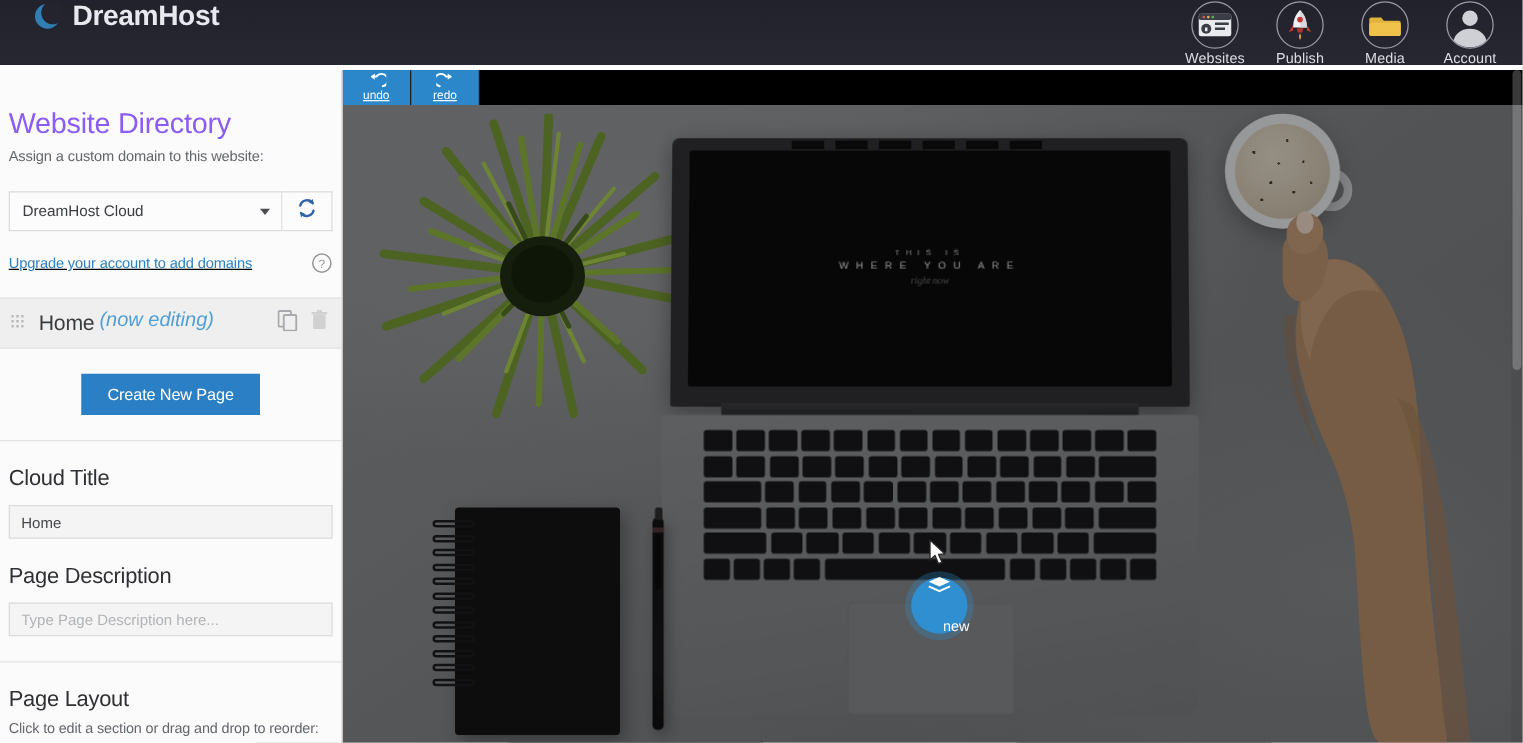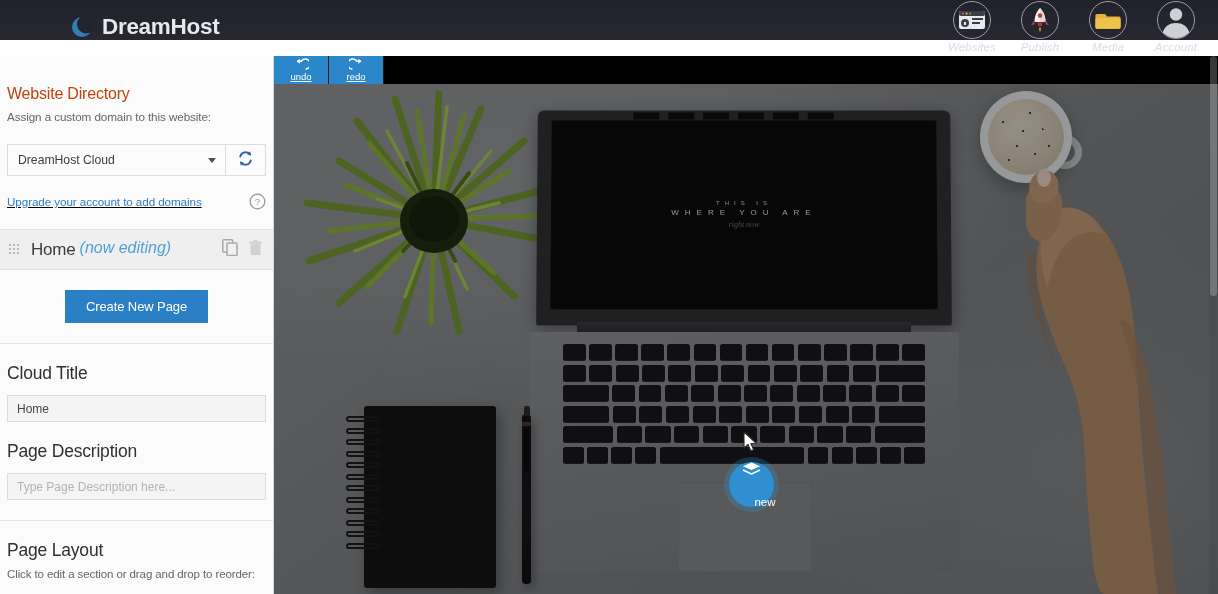--- a/index.html
+++ b/index.html
@@ -6,25 +6,24 @@
   html, body {
     width: 1218px; height: 594px;
     overflow: hidden;
     font-family: "Liberation Sans", sans-serif;
     background: #ffffff;
   }
   .app { position: relative; width: 1218px; height: 594px; overflow: hidden; }
 
   
   .topbar {
-    position: absolute; top: 0; left: 0; width: 1218px; height: 40px;
+    position: absolute; top: 0; left: 0; width: 1218px; height: 52px;
     background: linear-gradient(180deg, #22222c 0%, #272732 100%);
-    display: flex; align-items: flex-end;
+    display: flex; align-items: flex-start;
     z-index: 40;
-    padding-left: 44px;
   }
   .brand { display: flex; align-items: center; gap: 9px; margin-left: 27px; }
   .brand-moon {
     position: relative; width: 22px; height: 22px; flex: 0 0 auto;
   }
   .brand-moon svg { display: block; }
   .brand-text {
     color: #e8e9ee; font-size: 22.5px; font-weight: bold;
     letter-spacing: -0.3px; white-space: nowrap;
   }
@@ -39,31 +38,30 @@
   }
   .navcircle {
     width: 38px; height: 38px; border-radius: 50%;
     border: 1.5px solid #9a9ba6;
     display: flex; align-items: center; justify-content: center;
     overflow: hidden; background: transparent;
   }
   .navlabel {
     margin-top: 2px; color: #dcdde3; font-size: 11.5px; letter-spacing: .1px;
     white-space: nowrap;
-    font-style: italic;
   }
 
   
   .sidebar {
     position: absolute; left: 0; top: 56px; width: 274px; height: 538px;
     background: #fbfbfb; border-right: 1px solid #d8d8d8;
     overflow: hidden; z-index: 30;
   }
   .sb-h1 {
-    font-size: 16px; color: #c2410c; font-weight: normal;
+    font-size: 23px; color: #8b5cf6; font-weight: normal;
     letter-spacing: -.2px; margin: 29px 0 0 0; padding-left: 7px;
   }
   .sb-sub {
     font-size: 11.7px; color: #63666b; margin-top: 7px; padding-left: 7px;
     letter-spacing: -.1px;
   }
 
   .domain-row {
     display: flex; margin: 21px 7px 0 7px; height: 32px;
   }

